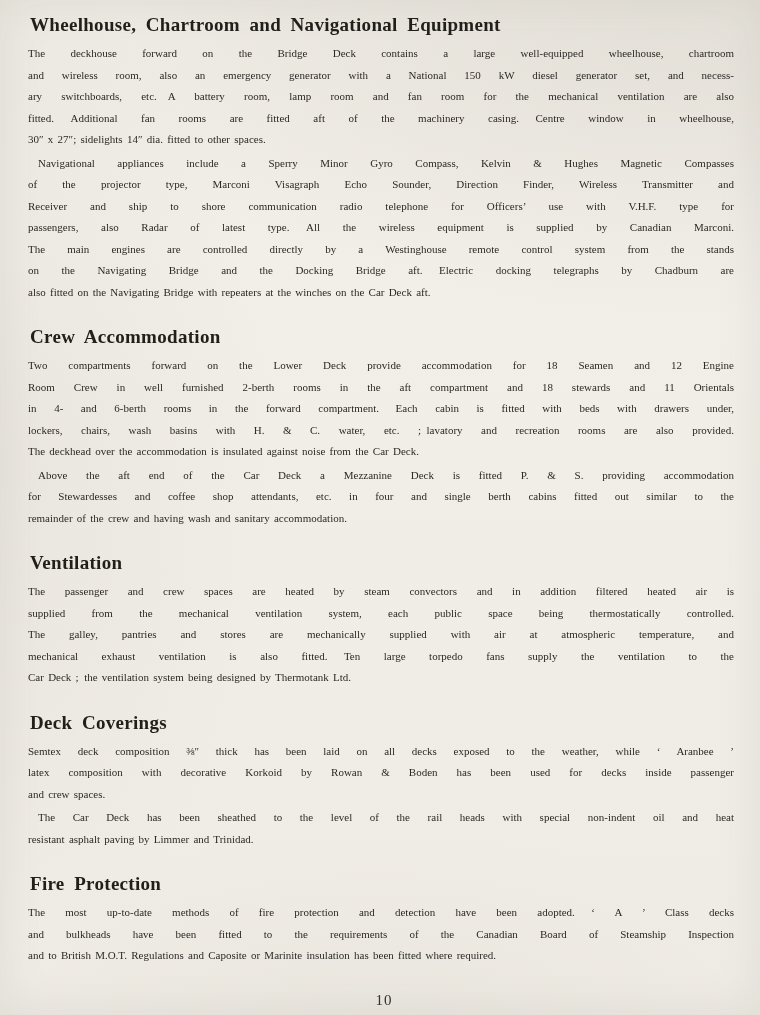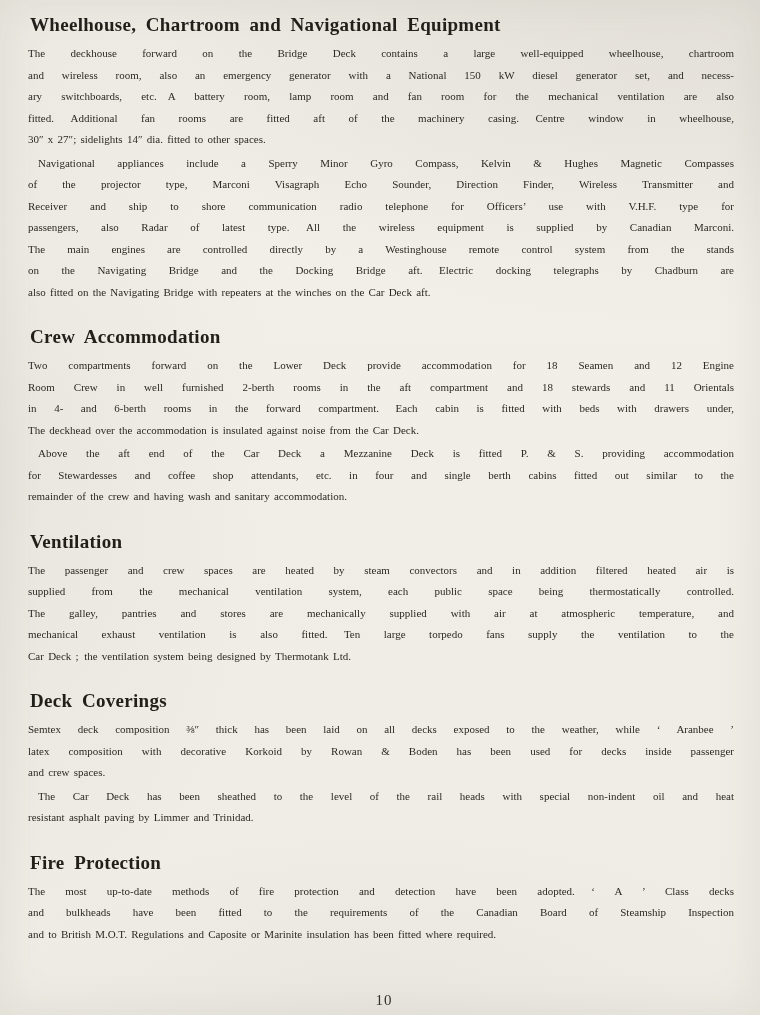--- a/index.html
+++ b/index.html
@@ -83,20 +83,21 @@
           <span class="line">on the Navigating Bridge and the Docking Bridge aft.   Electric docking telegraphs by Chadburn are</span>
           <span class="line last">also fitted on the Navigating Bridge with repeaters at the winches on the Car Deck aft.</span>
         </p>
       </section>
       <section class="doc-section">
         <h2 class="heading">Crew Accommodation</h2>
         <p class="para">
           <span class="line">Two compartments forward on the Lower Deck provide accommodation for 18 Seamen and 12 Engine</span>
           <span class="line">Room Crew in well furnished 2-berth rooms in the aft compartment and 18 stewards and 11 Orientals</span>
           <span class="line">in 4- and 6-berth rooms in the forward compartment.   Each cabin is fitted with beds with drawers under,</span>
+          <span class="line">lockers, chairs, wash basins with H. &amp; C. water, etc. ; lavatory and recreation rooms are also provided.</span>
           <span class="line last">The deckhead over the accommodation is insulated against noise from the Car Deck.</span>
         </p>
         <p class="para indent">
           <span class="line">Above the aft end of the Car Deck a Mezzanine Deck is fitted P. &amp; S. providing accommodation</span>
           <span class="line">for Stewardesses and coffee shop attendants, etc. in four and single berth cabins fitted out similar to the</span>
           <span class="line last">remainder of the crew and having wash and sanitary accommodation.</span>
         </p>
       </section>
       <section class="doc-section">
         <h2 class="heading">Ventilation</h2>

